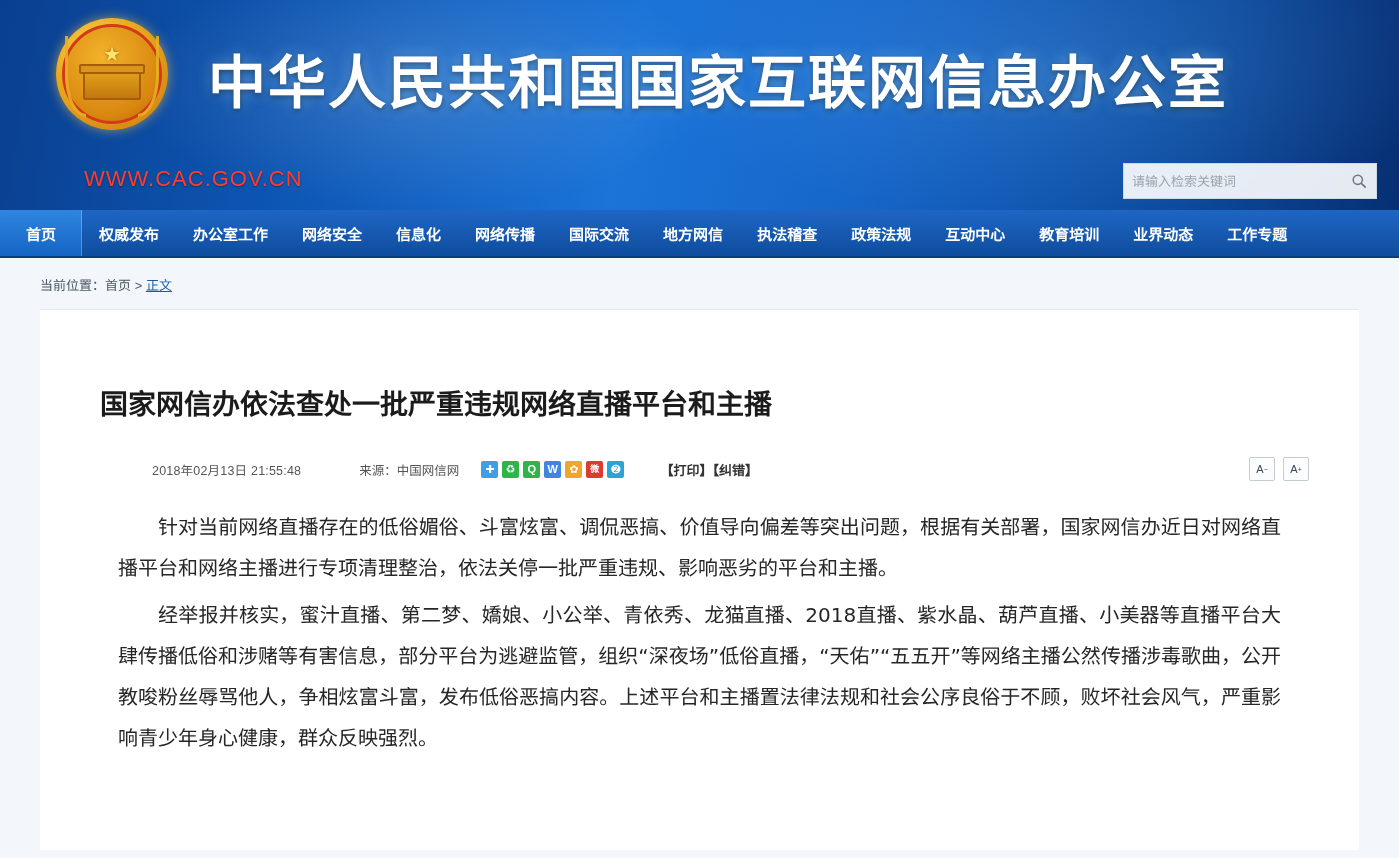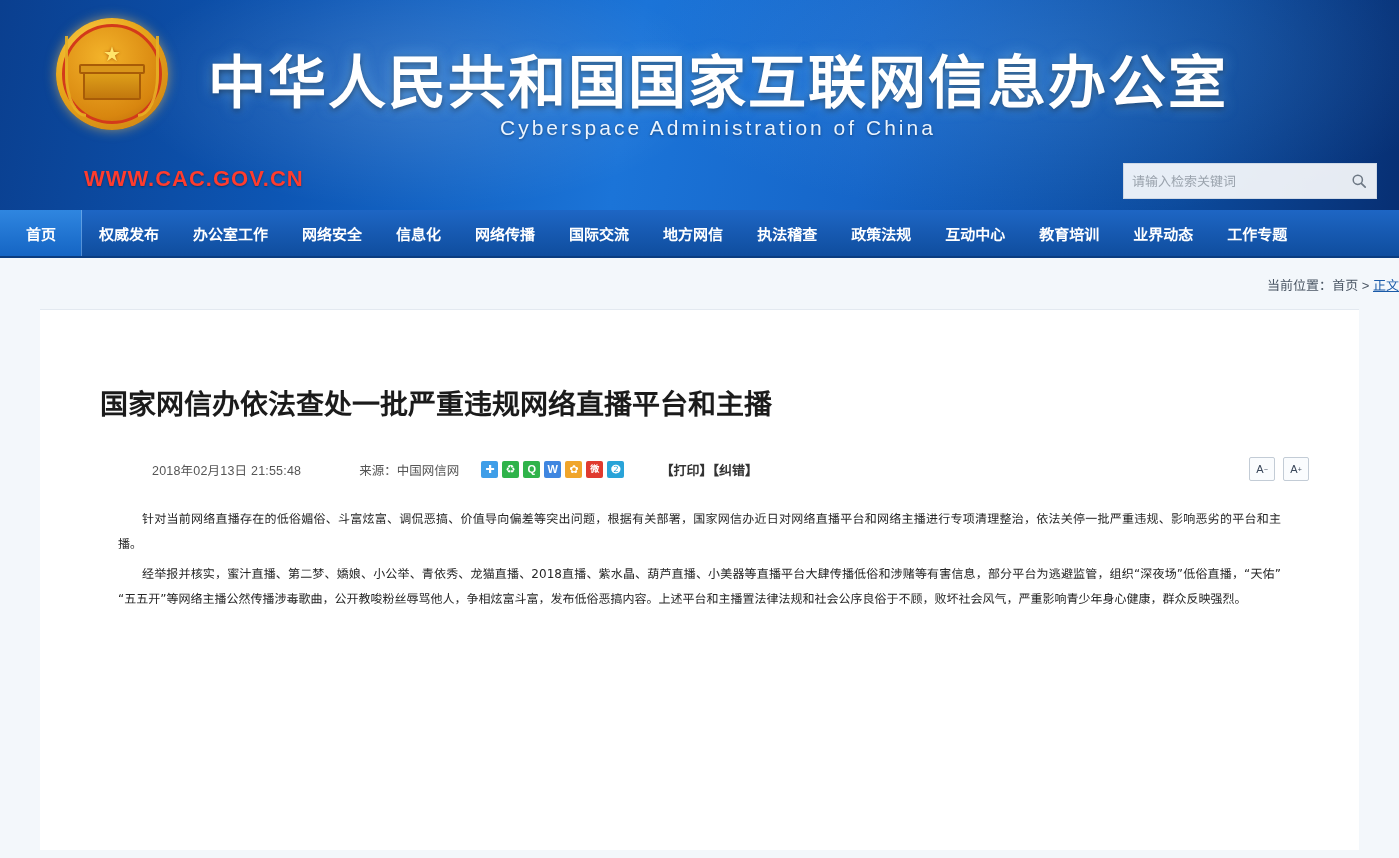--- a/index.html
+++ b/index.html
@@ -113,21 +113,21 @@
     color: #eaf4ff;
     text-shadow: 0 1px 3px rgba(0,0,0,0.4);
     white-space: nowrap;
     z-index: 3;
   }
   .site-url {
     position: absolute;
     left: 84px;
     top: 166px;
     font-size: 22px;
-    font-weight: bold;
+    font-weight: normal;
     letter-spacing: 1px;
     color: #ff3c2e;
     text-shadow: 0 1px 2px rgba(0,0,0,0.35);
     z-index: 3;
   }
 
   .search-box {
     position: absolute;
     right: 22px;
     top: 163px;
@@ -191,21 +191,20 @@
   
   .page {
     background: #f3f7fb;
     min-height: calc(858px - 210px - 46px);
   }
   .breadcrumb {
     padding: 17px 0 15px 40px;
     font-size: 13px;
     color: #4a5664;
     background: #f3f7fb;
-    text-align: right;
   }
   .breadcrumb a { color: #4a5664; text-decoration: none; }
   .breadcrumb .current { color: #1a5aa8; text-decoration: underline; }
 
   .article-wrap {
     margin: 0 40px;
     background: #ffffff;
     border-top: 1px solid #e3e9f0;
     min-height: 520px;
     padding: 0 0 20px 0;
@@ -271,21 +270,21 @@
     display: flex;
     align-items: center;
     justify-content: center;
     cursor: pointer;
     border-radius: 2px;
   }
   .fs-btn sup { font-size: 7px; }
 
   .article-body {
     margin: 18px 78px 0 78px;
-    font-size: 12px;
+    font-size: 20px;
     line-height: 2.05;
     color: #262626;
     text-align: justify;
     font-family: "DejaVu Sans", "Liberation Sans", sans-serif;
   }
   .article-body p { margin: 0 0 6px 0; text-indent: 2em; }
 </style>
 </head>
 <body>
 
@@ -293,21 +292,20 @@
 
   <div class="emblem">
     <div class="ring"></div>
     <div class="wheat-l"></div>
     <div class="wheat-r"></div>
     <div class="star">★</div>
     <div class="gate"></div>
   </div>
 
   <div class="title-cn">中华人民共和国国家互联网信息办公室</div>
-  <div class="title-en">Cyberspace Administration of China</div>
   <div class="site-url">WWW.CAC.GOV.CN</div>
 
   <div class="search-box">
     <input type="text" placeholder="请输入检索关键词" style="">
     <button class="search-btn">
       <svg width="16" height="16" viewBox="0 0 16 16">
         <circle cx="6.8" cy="6.8" r="4.6" fill="none" stroke="#6d7884" stroke-width="1.5"></circle>
         <line x1="10.3" y1="10.3" x2="14.2" y2="14.2" stroke="#6d7884" stroke-width="1.7" stroke-linecap="round"></line>
       </svg>
     </button>

